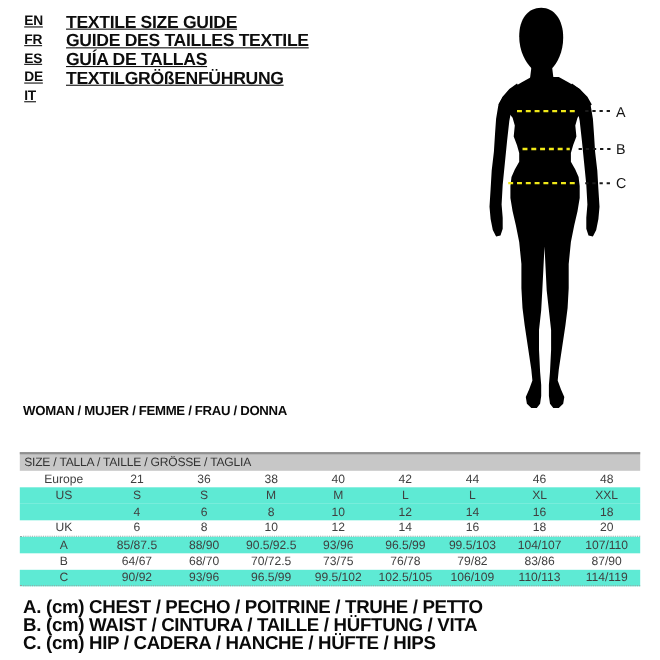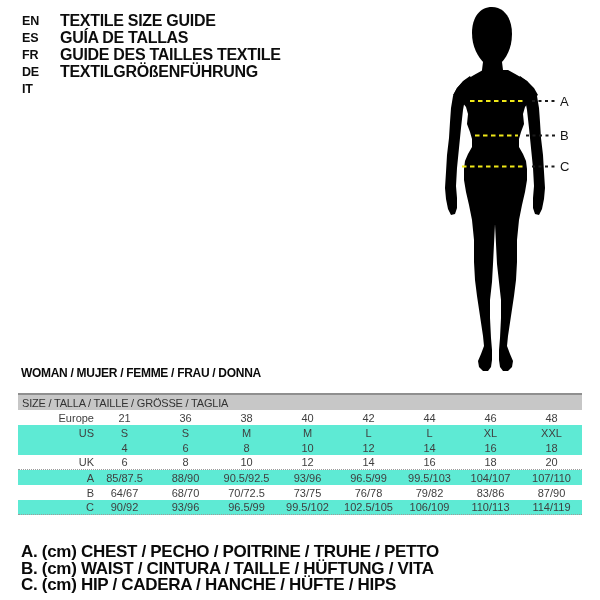--- a/index.html
+++ b/index.html
@@ -2,60 +2,60 @@
 <html><head>
 <meta charset="utf-8">
 <style>
   html,body{margin:0;padding:0;background:#fff;}
   #canvas{
     position:relative;width:600px;height:600px;background:#ffffff;overflow:hidden;
     font-family:"Liberation Sans",sans-serif;color:#111;
   }
   
   .lang-list{position:absolute;left:22px;top:12px;}
-  .lang-row{display:flex;height:17px;align-items:center;}
+  .lang-row{display:flex;height:17px;align-items:flex-start;text-decoration:underline;}
   .lang-code{width:38px;font-weight:bold;font-size:12.5px;letter-spacing:-0.2px;color:#0d0d0d;}
   .lang-label{font-weight:bold;font-size:16px;letter-spacing:-0.3px;color:#0d0d0d;white-space:nowrap;}
   
   .figure-wrap{position:absolute;left:420px;top:0px;width:180px;height:380px;}
   .marker-label{font-family:"Liberation Sans",sans-serif;font-size:13px;fill:#151515;}
   
   .section-title{position:absolute;left:21px;top:366px;font-weight:bold;font-size:12px;letter-spacing:-0.3px;color:#0a0a0a;white-space:nowrap;}
   
   .size-table{position:absolute;left:18px;top:393px;width:564px;box-sizing:border-box;}
   .thead{
     height:17px;line-height:16px;background:#c7c7c7;border-top:2px solid #8f8f8f;
-    font-size:11px;color:#333;padding-left:4px;letter-spacing:-0.2px;box-sizing:border-box;
+    font-size:11px;color:#333;padding-left:4px;letter-spacing:-0.2px;box-sizing:border-box;margin-top:18px;
   }
   .trow{display:flex;height:15px;align-items:center;font-size:11px;color:#3f3f3f;box-sizing:border-box;}
   .trow.shaded{background:#5eead4;}
   .trow.sep{border-bottom:1px dotted #9c9c9c;}
-  .tlabel{flex:0 0 72px;padding-left:4px;text-align:right;white-space:nowrap;}
+  .tlabel{flex:0 0 72px;padding-left:4px;text-align:center;white-space:nowrap;}
   .tcell{flex:0 0 61px;text-align:center;white-space:nowrap;}
   
   .legend{position:absolute;left:21px;top:542px;}
   .legend-line{height:16.5px;font-weight:bold;font-size:17px;letter-spacing:-0.3px;color:#0a0a0a;white-space:nowrap;}
 </style>
 </head>
 <body>
 
 <div id="canvas">
 
   <div class="lang-list">
     <div class="lang-row">
       <span class="lang-code">EN</span>
       <span class="lang-label">TEXTILE SIZE GUIDE</span>
     </div>
     <div class="lang-row">
+      <span class="lang-code">FR</span>
+      <span class="lang-label">GUIDE DES TAILLES TEXTILE</span>
+    </div>
+    <div class="lang-row">
       <span class="lang-code">ES</span>
       <span class="lang-label">GUÍA DE TALLAS</span>
-    </div>
-    <div class="lang-row">
-      <span class="lang-code">FR</span>
-      <span class="lang-label">GUIDE DES TAILLES TEXTILE</span>
     </div>
     <div class="lang-row">
       <span class="lang-code">DE</span>
       <span class="lang-label">TEXTILGRÖßENFÜHRUNG</span>
     </div>
     <div class="lang-row">
       <span class="lang-code">IT</span>
     </div>
   </div>
 

